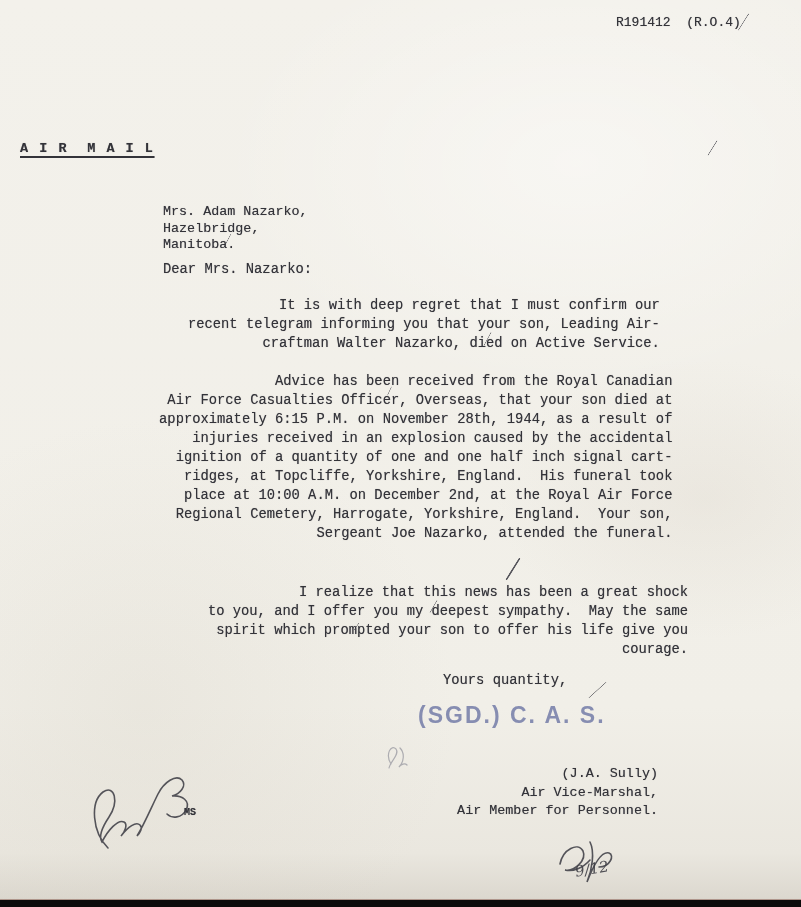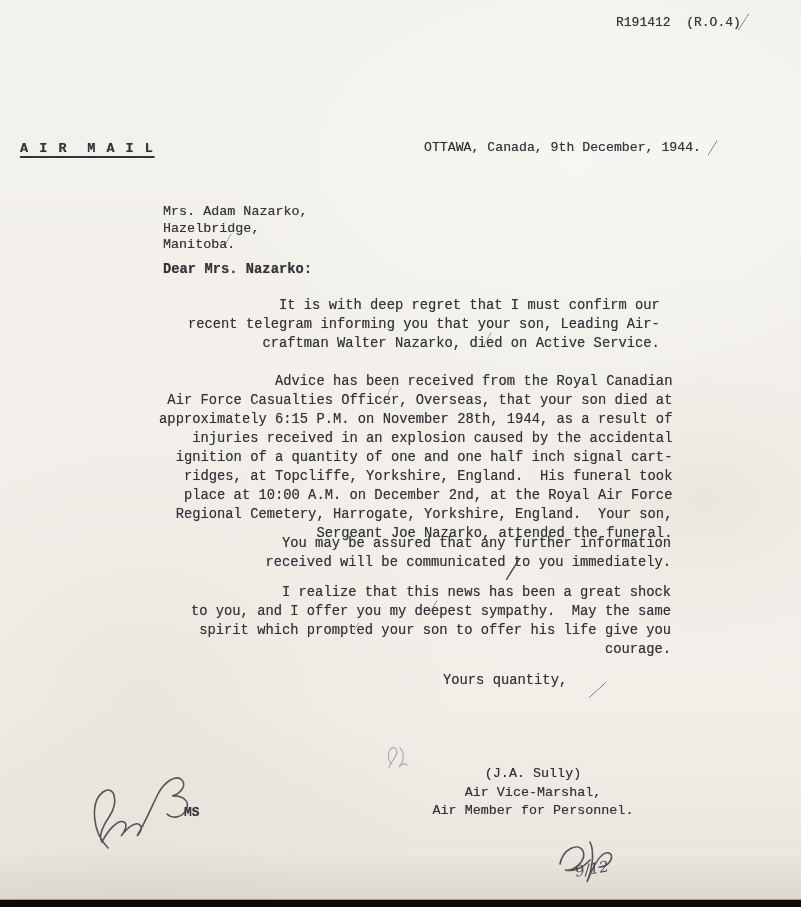--- a/index.html
+++ b/index.html
@@ -25,88 +25,86 @@
   .airmail{
     font-weight:bold;font-size:13.5px;letter-spacing:1.5px;
     text-decoration:underline;text-decoration-thickness:1.6px;text-underline-offset:4px;
   }
   .recipient{font-size:13.4px;line-height:16.5px;}
   .para{max-width:540px;text-align:right;}
   .p1{text-indent:100px;}
   .p2{text-indent:133px;}
   .p3{text-indent:140px;}
   .p4{text-indent:140px;}
-  .sigblock{width:250px;text-align:center;line-height:18.5px;font-size:13.4px;}
+  .sigblock{width:250px;text-align:right;line-height:18.5px;font-size:13.4px;}
   .stamp{
     position:absolute;font-family:"Liberation Sans",sans-serif;font-weight:bold;
     font-size:23px;letter-spacing:2px;opacity:0.82;filter:blur(0.35px);
     white-space:pre;
   }
   .hmark{position:absolute;width:0;border-left:1.7px solid #3c3c44;opacity:0.85;border-radius:2px;}
   .hw-svg{position:absolute;}
   .hw-svg path{fill:none;stroke:#3a3a42;stroke-width:1.6;stroke-linecap:round;opacity:0.85;}
   .hw-svg.pencil path{stroke:#9c9ca4;stroke-width:1.2;opacity:0.8;}
   .date-note{
     position:absolute;font-family:"DejaVu Serif",serif;font-style:italic;
     font-size:15px;color:#3f3f46;transform:rotate(-10deg);opacity:0.9;
   }
-  .ms{font-weight:bold;font-size:13px;}
+  .ms{font-weight:bold;font-size:10px;}
   .scan-bottom-line{position:absolute;left:0;right:0;bottom:7px;height:1.5px;background:rgba(122,74,62,0.45);}
   .scan-bottom{position:absolute;left:0;right:0;bottom:0;height:7px;background:#0b0b0b;}
 </style>
 </head>
 <body>
 
 <div class="page">
 
   <div class="typed small" style="left:616px;top:13px;text-align:center;">R191412  (R.O.4)</div>
   <div class="hmark" style="left:743px;top:12px;height:20px;transform:rotate(32deg);"></div>
 
   <div class="typed airmail" style="left:20px;top:139px;">A I R  M A I L</div>
 
-  <div class="typed" style="left:424px;top:138px;font-size:13.2px;">OTTAWA, Canada, 9th December, 1944.</div>
   <div class="hmark" style="left:712px;top:139px;height:18px;transform:rotate(32deg);"></div>
 
   <div class="typed recipient" style="left:163px;top:204px;">Mrs. Adam Nazarko,
 Hazelbridge,
 Manitoba.</div>
   <div class="hmark" style="left:227px;top:233px;height:15px;transform:rotate(28deg);"></div>
 
-  <div class="typed" style="left:163px;top:260px;font-weight:bold;">Dear Mrs. Nazarko:</div>
+  <div class="typed" style="left:163px;top:260px;">Dear Mrs. Nazarko:</div>
 
   <div class="typed para p1" style="left:179px;top:296px;">It is with deep regret that I must confirm our
 recent telegram informing you that your son, Leading Air-
 craftman Walter Nazarko, died on Active Service.</div>
   <div class="hmark" style="left:487px;top:331px;height:16px;transform:rotate(28deg);"></div>
 
   <div class="typed para p2" style="left:142px;top:372px;">Advice has been received from the Royal Canadian
 Air Force Casualties Officer, Overseas, that your son died at
 approximately 6:15 P.M. on November 28th, 1944, as a result of
 injuries received in an explosion caused by the accidental
 ignition of a quantity of one and one half inch signal cart-
 ridges, at Topcliffe, Yorkshire, England.  His funeral took
 place at 10:00 A.M. on December 2nd, at the Royal Air Force
 Regional Cemetery, Harrogate, Yorkshire, England.  Your son,
 Sergeant Joe Nazarko, attended the funeral.</div>
   <div class="hmark" style="left:389px;top:386px;height:10px;transform:rotate(25deg);"></div>
 
-  <div class="typed para p3" style="left:142px;top:534px;">You may be assured that any further information
-received will be communicated to you immediately.</div>
   <div class="hmark" style="left:512px;top:556px;height:26px;transform:rotate(32deg);border-left-width:2px;"></div>
 
-  <div class="typed para p4" style="left:142px;top:583px;">I realize that this news has been a great shock
+  <div class="typed para p4" style="left:159px;top:583px;">I realize that this news has been a great shock
 to you, and I offer you my deepest sympathy.  May the same
 spirit which prompted your son to offer his life give you
 courage.</div>
   <div class="hmark" style="left:433px;top:599px;height:15px;transform:rotate(30deg);"></div>
   <div class="hmark" style="left:356px;top:622px;height:9px;transform:rotate(35deg);"></div>
 
   <div class="typed" style="left:443px;top:671px;">Yours quantity,</div>
 
   <div class="hmark" style="left:597px;top:678px;height:24px;transform:rotate(48deg);"></div>
+  <div class="stamp" style="left:418px;top:702px;color:#6f78a6;">(SGD.) C. A. S.</div>
 
   <svg class="hw-svg pencil" style="left:381px;top:740px;" width="28" height="34" viewBox="0 0 28 34">
     <path d="M 10 24 C 4 14 10 4 15 9 C 19 14 9 22 8 28 M 19 8 C 24 13 23 22 18 27 C 20 24 24 23 26 25"></path>
   </svg>
 
   <div class="typed sigblock" style="left:408px;top:765px;">(J.A. Sully)
 Air Vice-Marshal,
 Air Member for Personnel.</div>
 
   <div class="typed ms" style="left:184px;top:803px;">MS</div>

